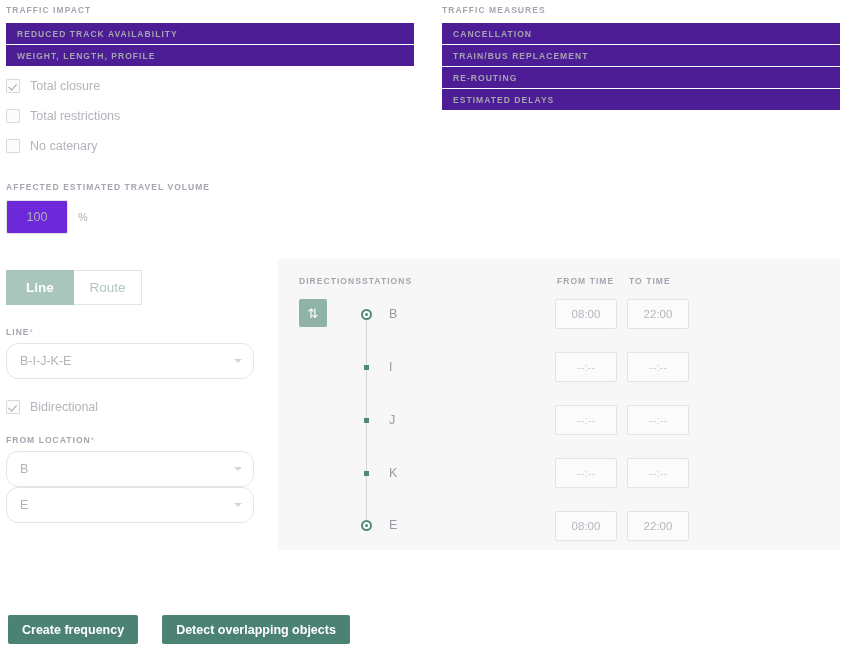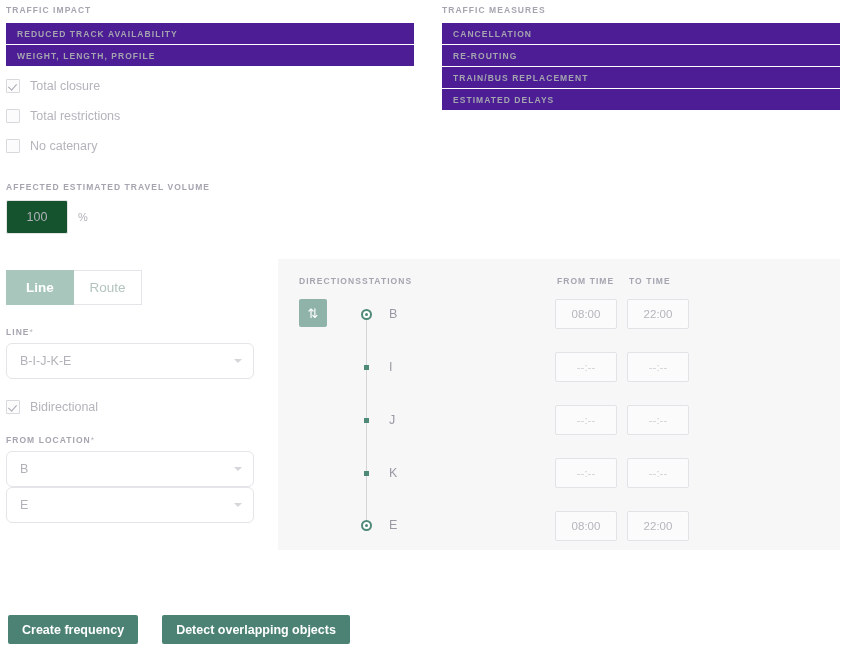--- a/index.html
+++ b/index.html
@@ -71,21 +71,21 @@
     border-width: 0 1px 1px 0;
     transform: rotate(42deg);
   }
   .chk-label { font-size: 12.5px; color: #b4b4bc; }
 
   
   .vol-wrap { display: flex; align-items: center; margin-top: 2px; }
   .vol-input {
     width: 62px; height: 34px;
     border: 1px solid #e3e3e7;
-    background: #14532d;
+    background: #6d28d9;
     border-radius: 2px;
     display: flex; align-items: center; justify-content: center;
     font-size: 12.5px; color: #b0b0b9;
   }
   .vol-pct { margin-left: 10px; font-size: 11px; color: #b0b0b9; }
 
   
   .tabs { display: flex; margin-top: 36px; }
   .tab {
     width: 68px; height: 35px;
@@ -114,21 +114,21 @@
     text-transform: uppercase;
     margin-top: 22px;
     margin-bottom: 6px;
   }
   .field-label .req { color: #b9b9c1; font-weight: normal; }
   .select {
     position: relative;
     width: 248px; height: 36px;
     border: 1px solid #e5e5e9;
     background: #ffffff;
-    border-radius: 6px;
+    border-radius: 12px;
     display: flex; align-items: center;
     padding-left: 13px;
     font-size: 12.5px;
     color: #b2b2ba;
   }
   .caret {
     position: absolute; right: 11px; top: 50%;
     margin-top: -2px;
     width: 0; height: 0;
     border-left: 4px solid transparent;
@@ -305,24 +305,24 @@
     </div>
   </div>
 
   <div class="col-right">
     <div class="caption block">TRAFFIC MEASURES</div>
 
     <div class="bar">
       <span>CANCELLATION</span>
     </div>
     <div class="bar">
+      <span>TRAIN/BUS REPLACEMENT</span>
+    </div>
+    <div class="bar">
       <span>RE-ROUTING</span>
-    </div>
-    <div class="bar">
-      <span>TRAIN/BUS REPLACEMENT</span>
     </div>
     <div class="bar">
       <span>ESTIMATED DELAYS</span>
     </div>
   </div>
 
   <div class="panel">
 
     <div class="panel-head">
       <span class="caption h-dir">DIRECTIONS</span>

